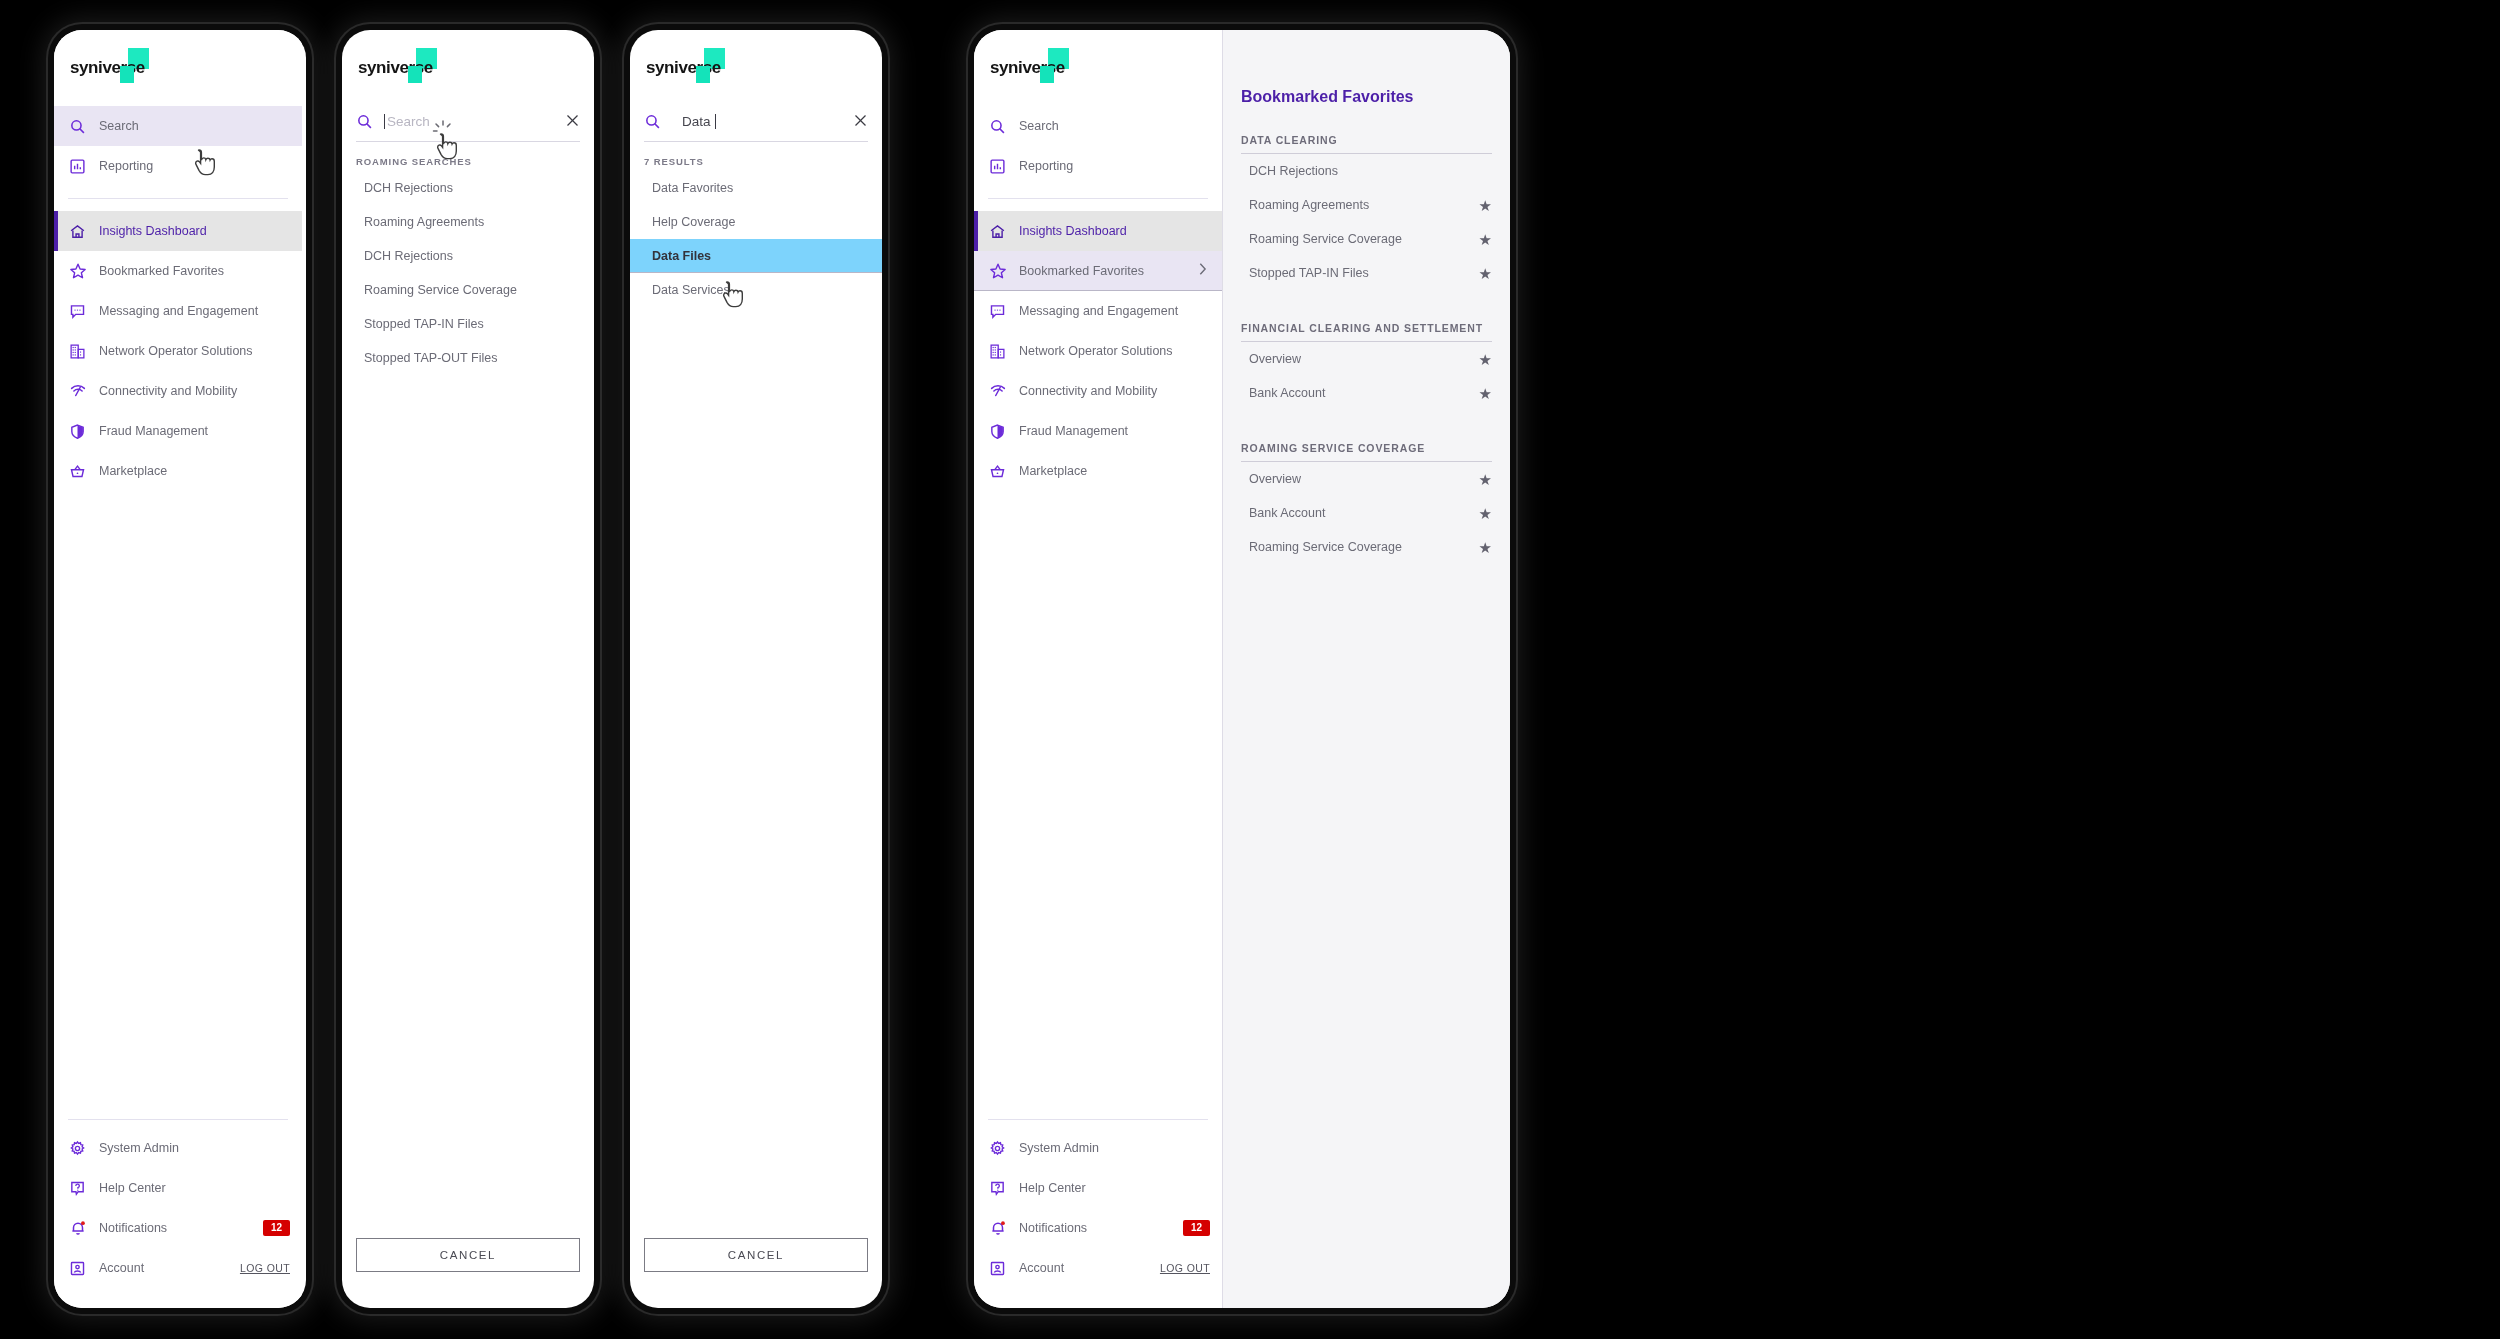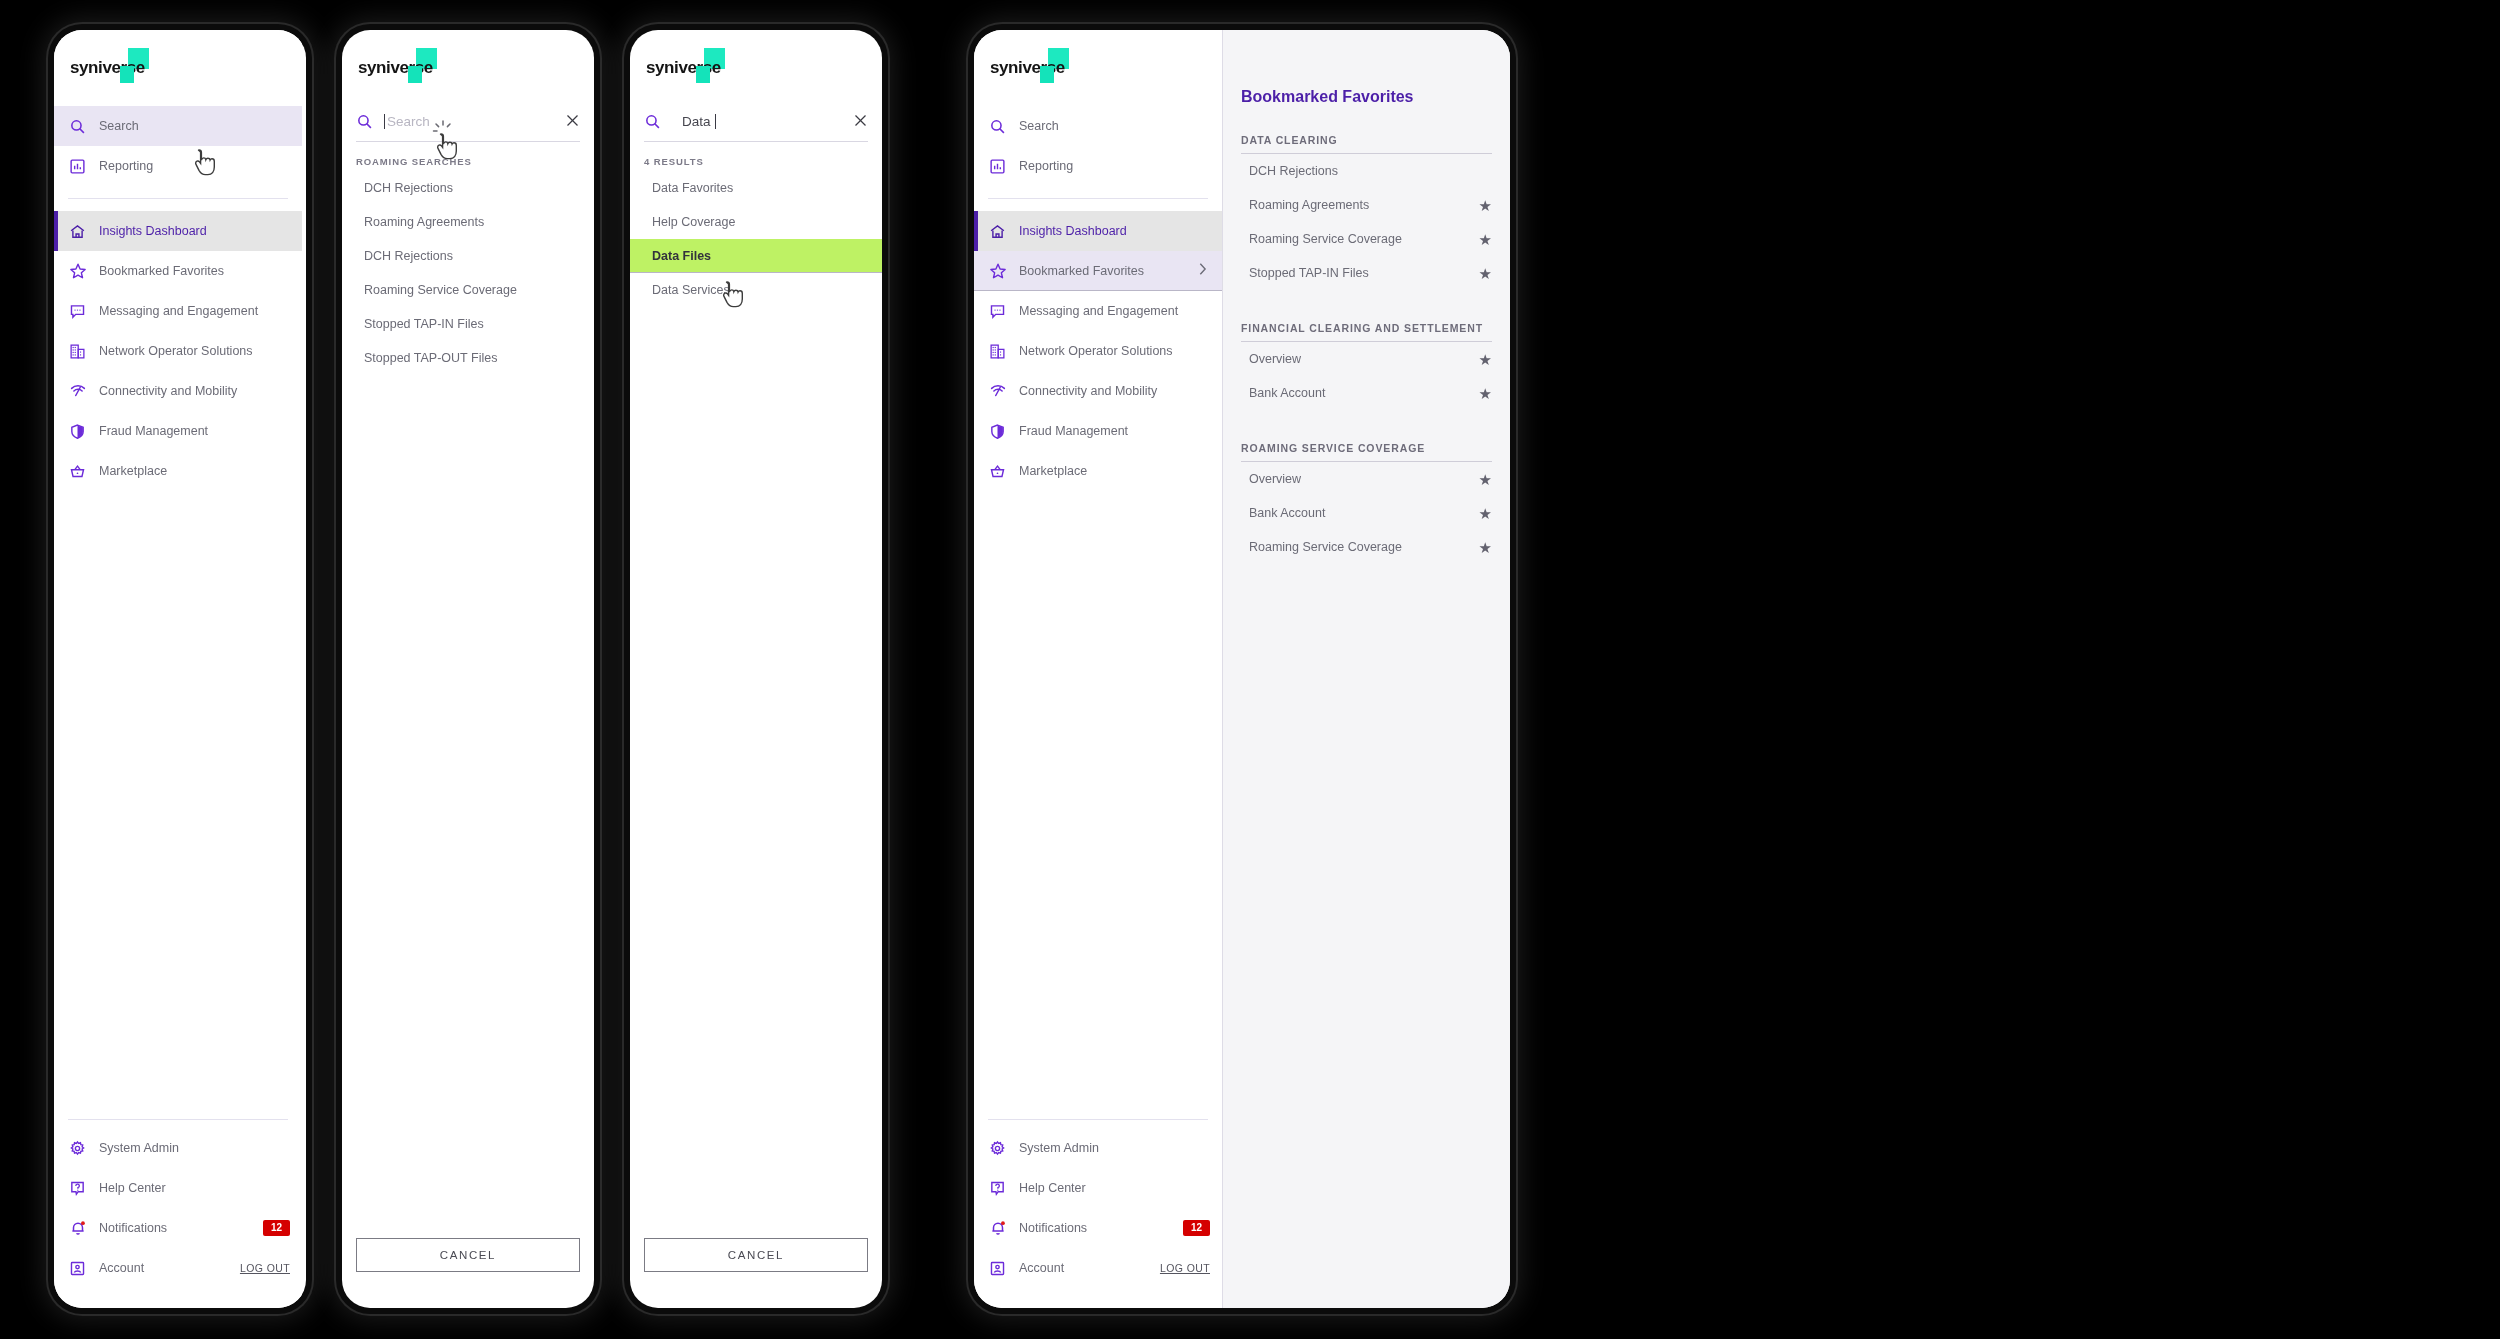--- a/index.html
+++ b/index.html
@@ -147,21 +147,21 @@
     font-size: 9.5px; font-weight: bold;
     letter-spacing: 0.9px;
     color: #7c7a88;
     padding: 14px 14px 4px 14px;
   }
   .res-item {
     height: 34px; display: flex; align-items: center;
     padding-left: 22px; font-size: 12.5px; color: #6b6b76;
   }
   .res-item.sel {
-    background: #bef264;
+    background: #7dd3fc;
     color: #33333c;
     font-weight: bold;
     border-bottom: 1px solid #b9b6c7;
   }
   .cancel-wrap { margin-top: auto; padding: 0 14px 36px 14px; }
   .cancel-btn {
     width: 100%; height: 34px;
     border: 1px solid #7b7b84;
     background: #fff;
     color: #4a4a53;
@@ -471,21 +471,21 @@
             <span class="caret"></span>
           </span>
           <span class="x-btn">
             <svg width="15" height="15" viewBox="0 0 24 24" stroke="currentColor" stroke-width="2.1">
                 <line x1="4" y1="4" x2="20" y2="20"></line>
                 <line x1="20" y1="4" x2="4" y2="20"></line>
               </svg>
           </span>
         </div>
 
-        <div class="section-cap">4 RESULTS</div>
+        <div class="section-cap">7 RESULTS</div>
 
         <div>
           <div class="res-item">Data Favorites</div>
           <div class="res-item">Help Coverage</div>
           <div class="res-item sel">Data Files</div>
           <div class="res-item">Data Services</div>
         </div>
 
         <div class="cancel-wrap">
           <div class="cancel-btn">CANCEL</div>

